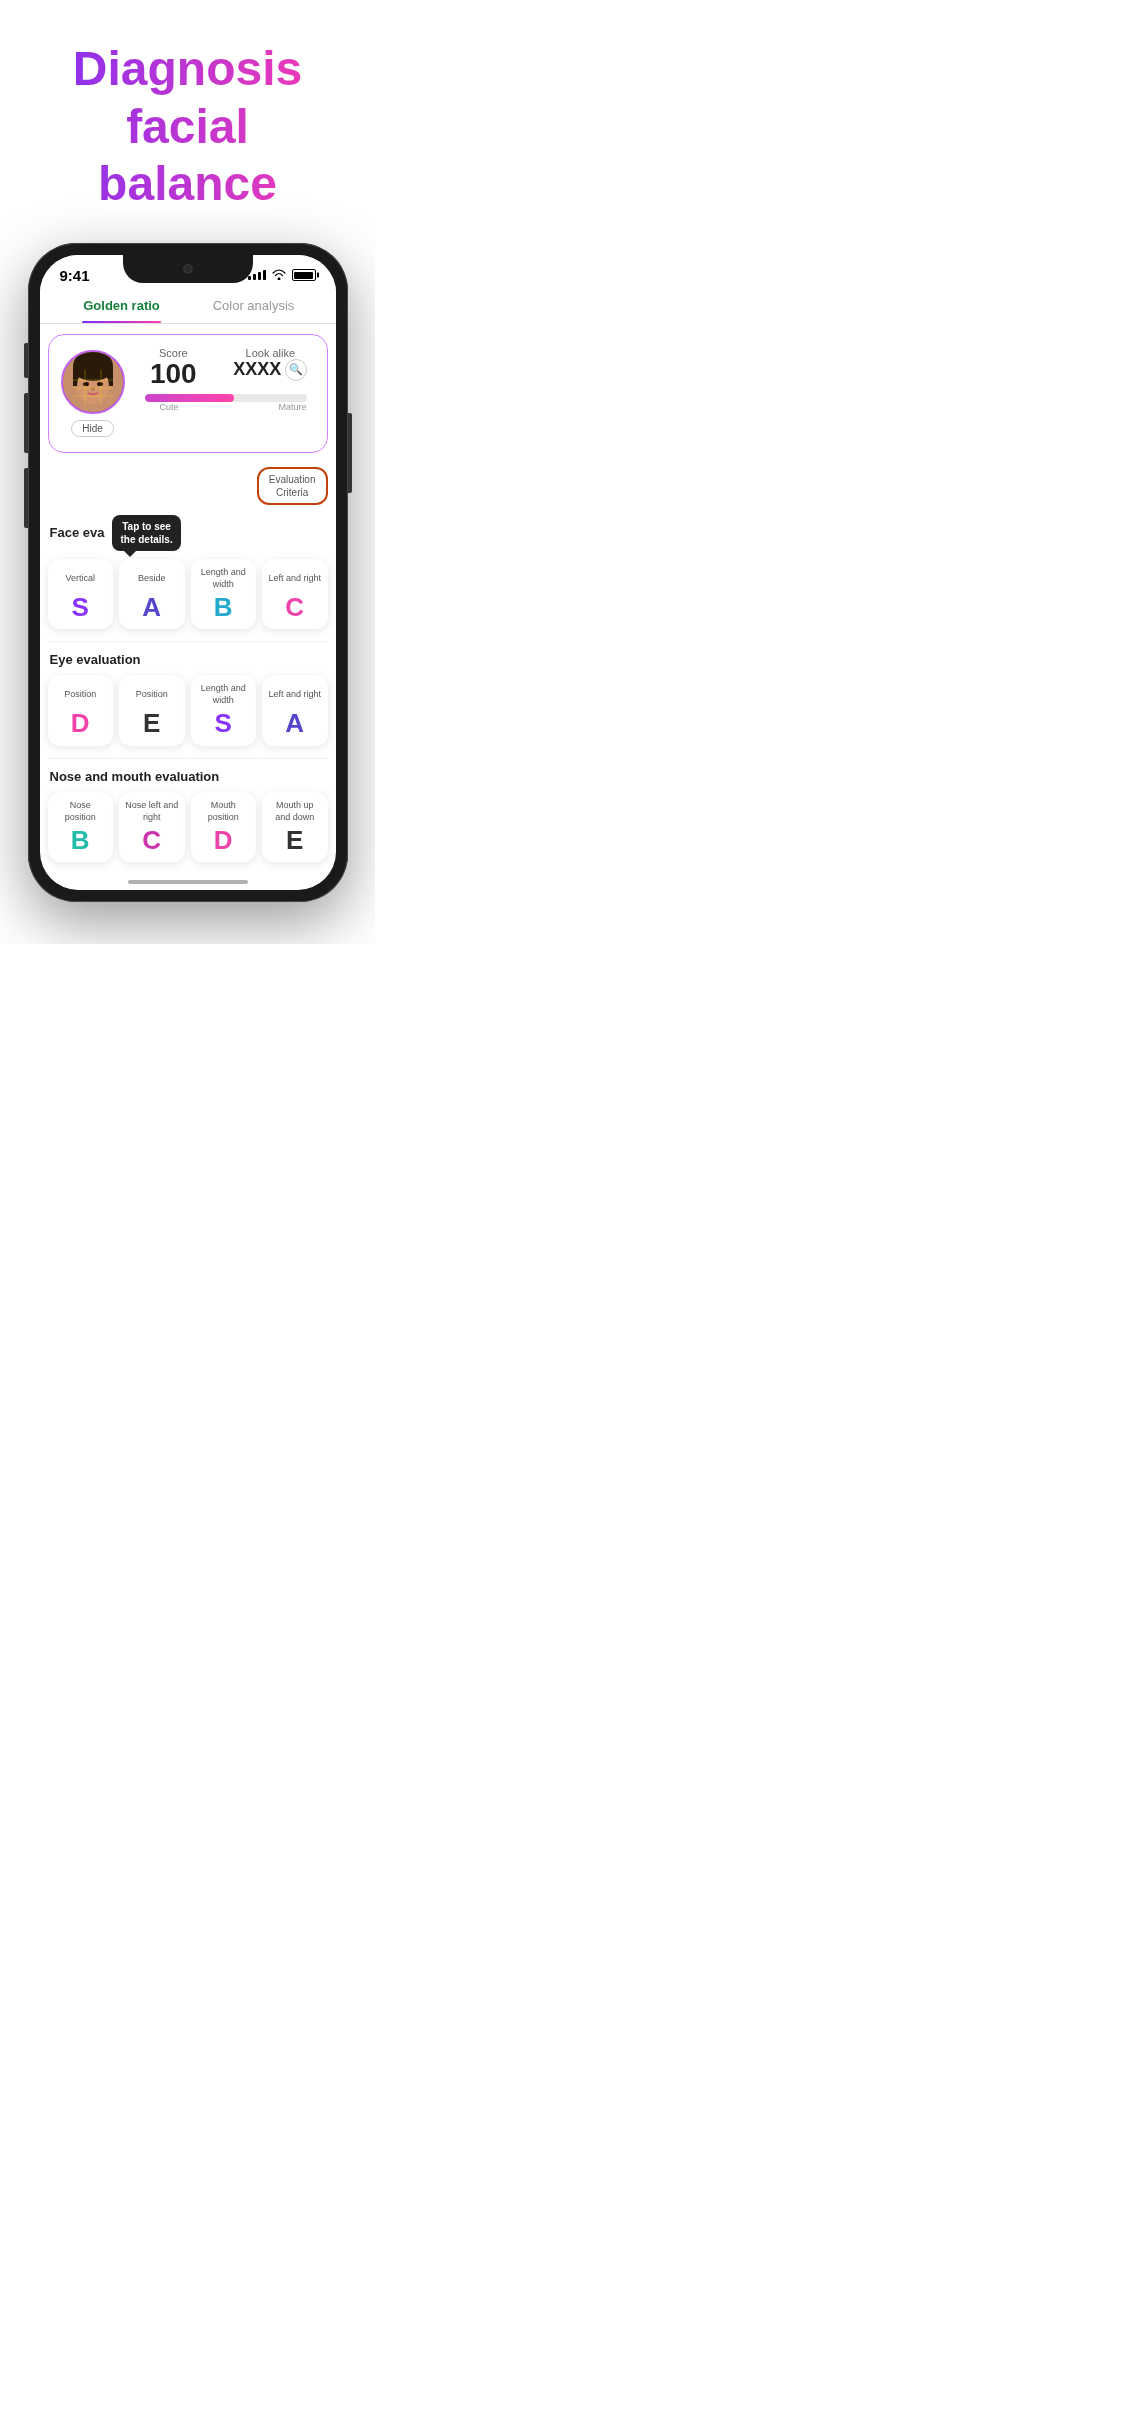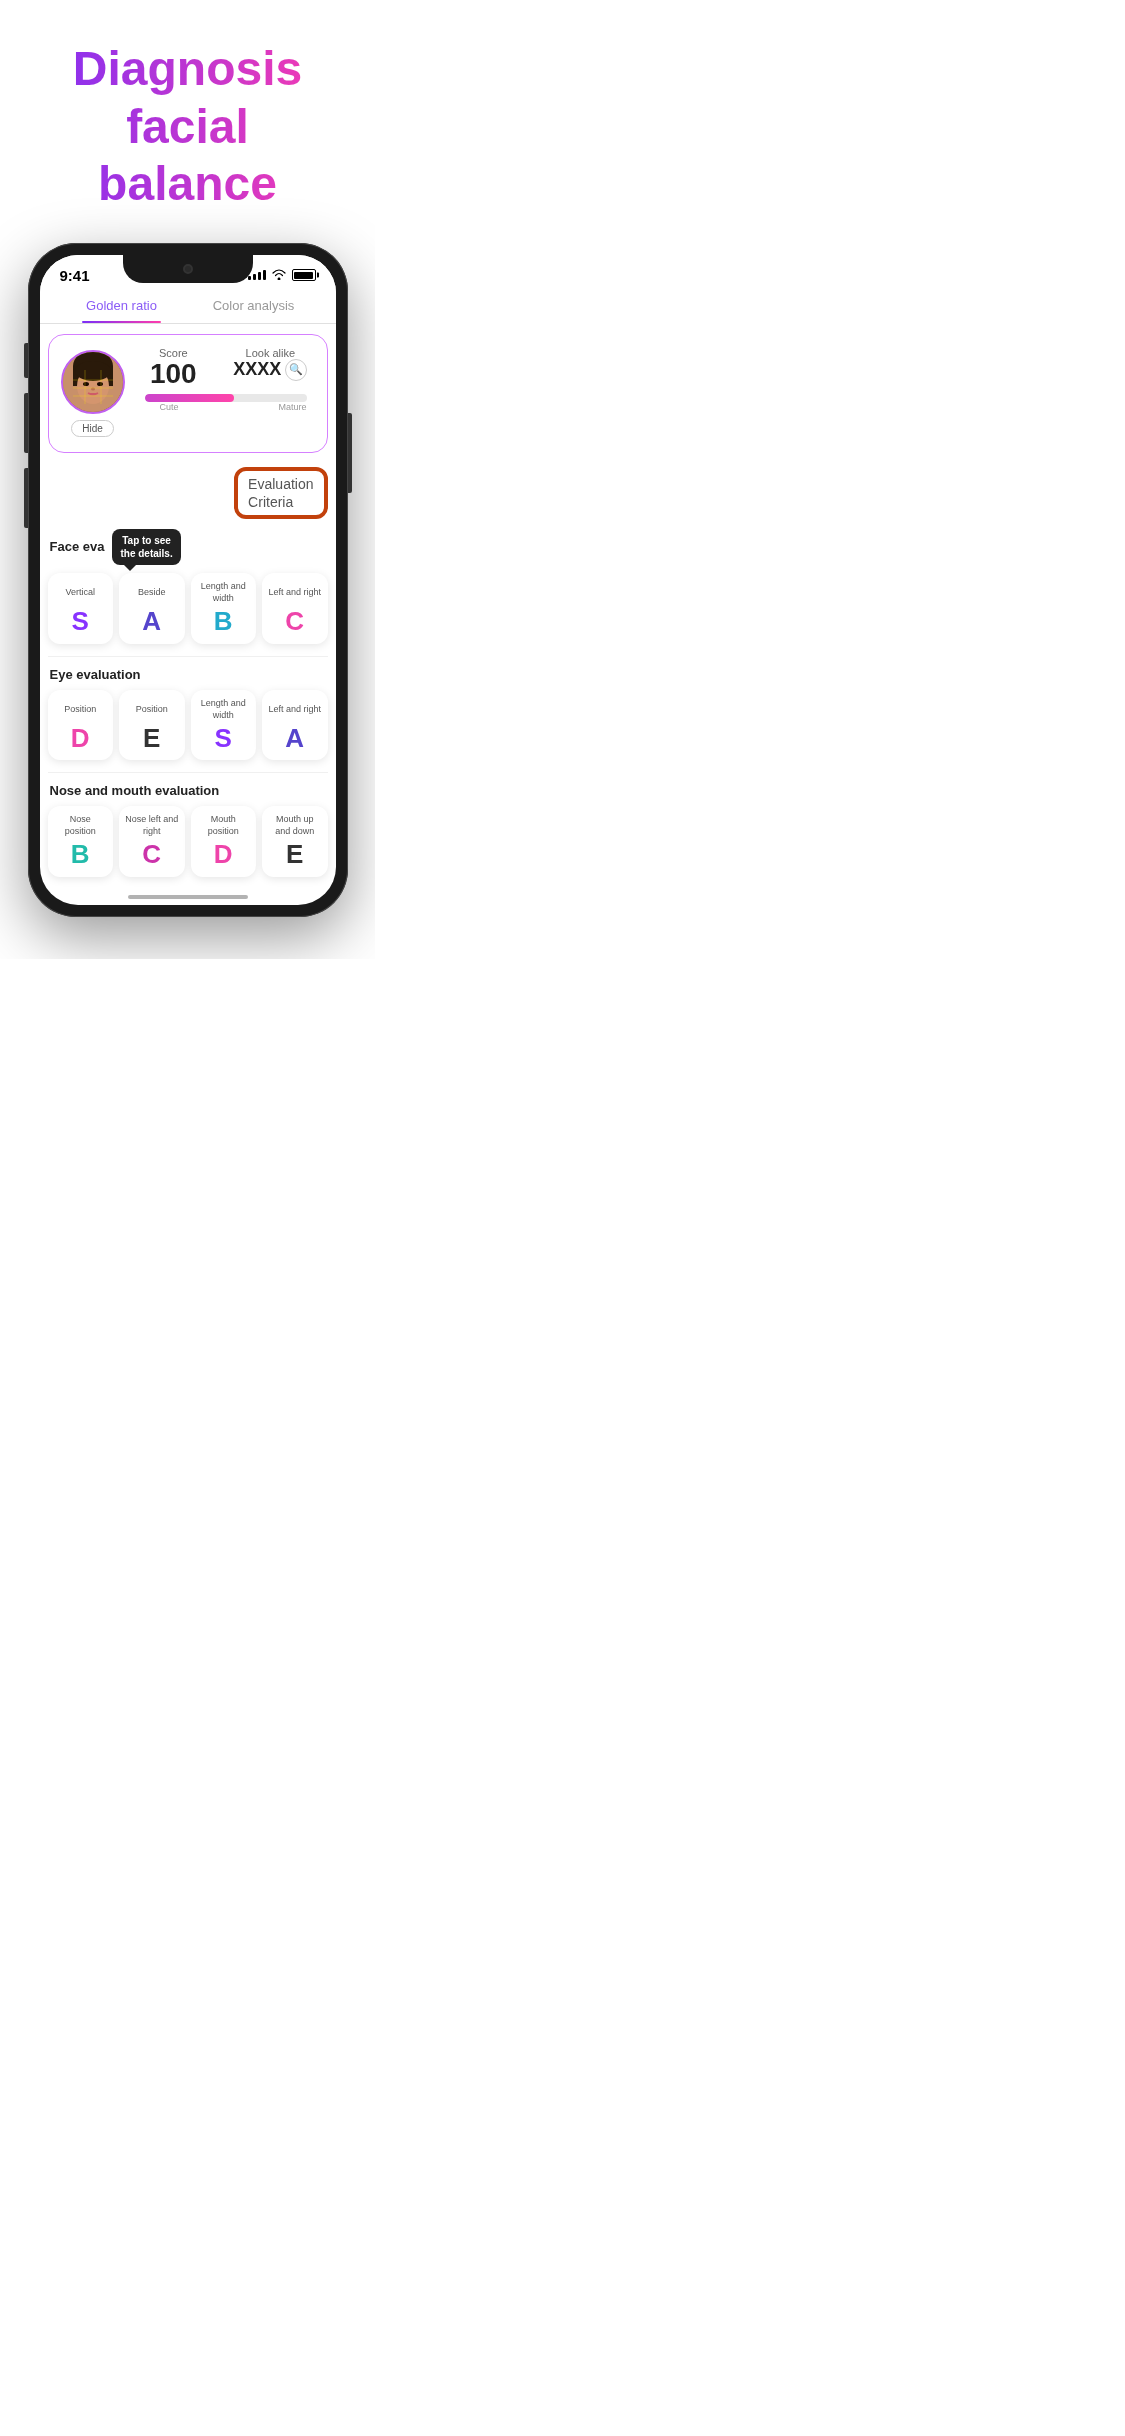--- a/index.html
+++ b/index.html
@@ -195,22 +195,22 @@
     }
     .tab-item {
       flex: 1;
       text-align: center;
       padding: 10px 0;
       font-size: 13px;
       color: #999;
       position: relative;
     }
     .tab-item.active {
-      color: #8b5cf6;
-      font-weight: 400;
+      color: #15803d;
+      font-weight: 700;
     }
     .tab-item.active::after {
       content: '';
       position: absolute;
       bottom: 0;
       left: 20%;
       width: 60%;
       height: 2px;
       background: linear-gradient(90deg, #7b2ff7, #ff3cac);
       border-radius: 2px;
@@ -334,26 +334,26 @@
     }
 
     
     .eval-criteria-btn {
       display: flex;
       justify-content: flex-end;
       padding: 4px 8px;
     }
     .eval-btn {
       background: #fff;
-      border: 4px solid #c2410c;
+      border: 2px solid #c2410c;
       border-radius: 12px;
       padding: 4px 10px;
-      font-size: 14px;
+      font-size: 10px;
       color: #555;
-      text-align: left;
+      text-align: center;
       line-height: 1.3;
       cursor: pointer;
     }
 
     
     .section-header {
       padding: 6px 10px 4px;
       font-size: 13px;
       font-weight: 600;
       color: #222;

